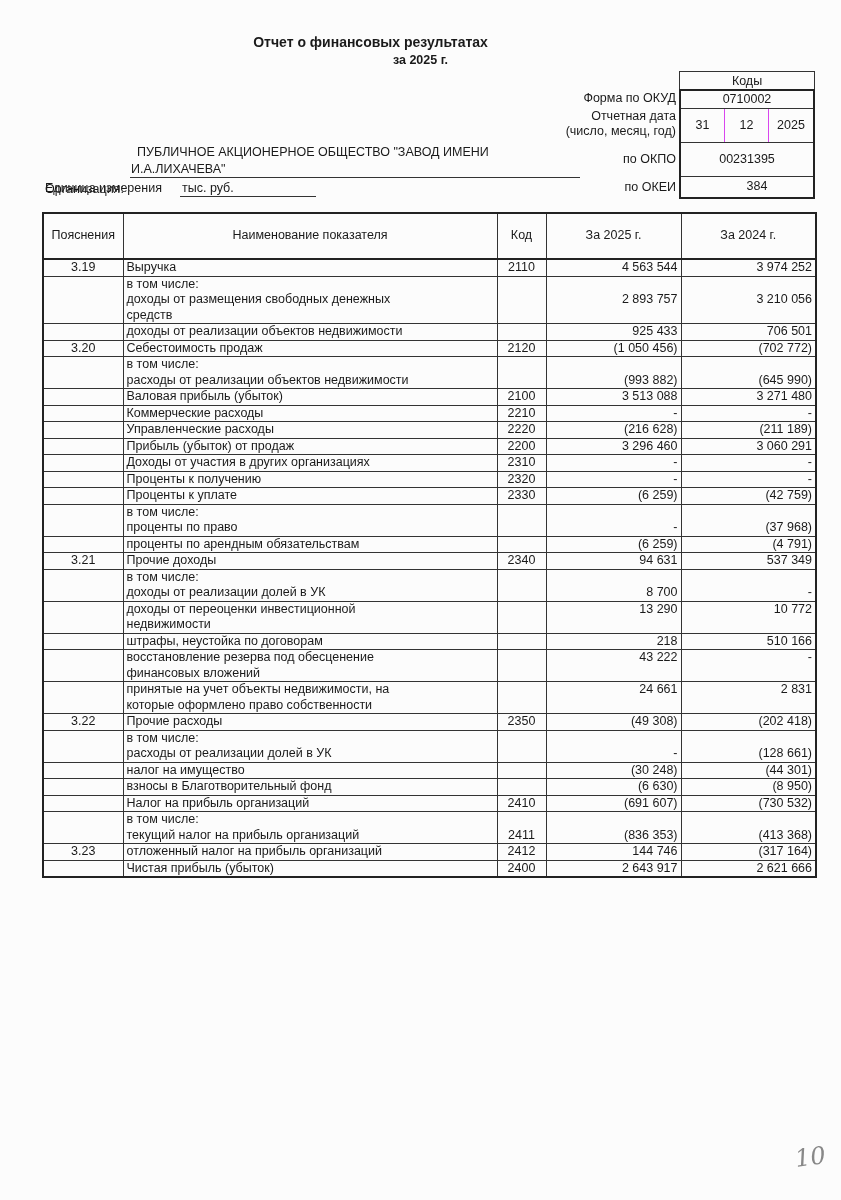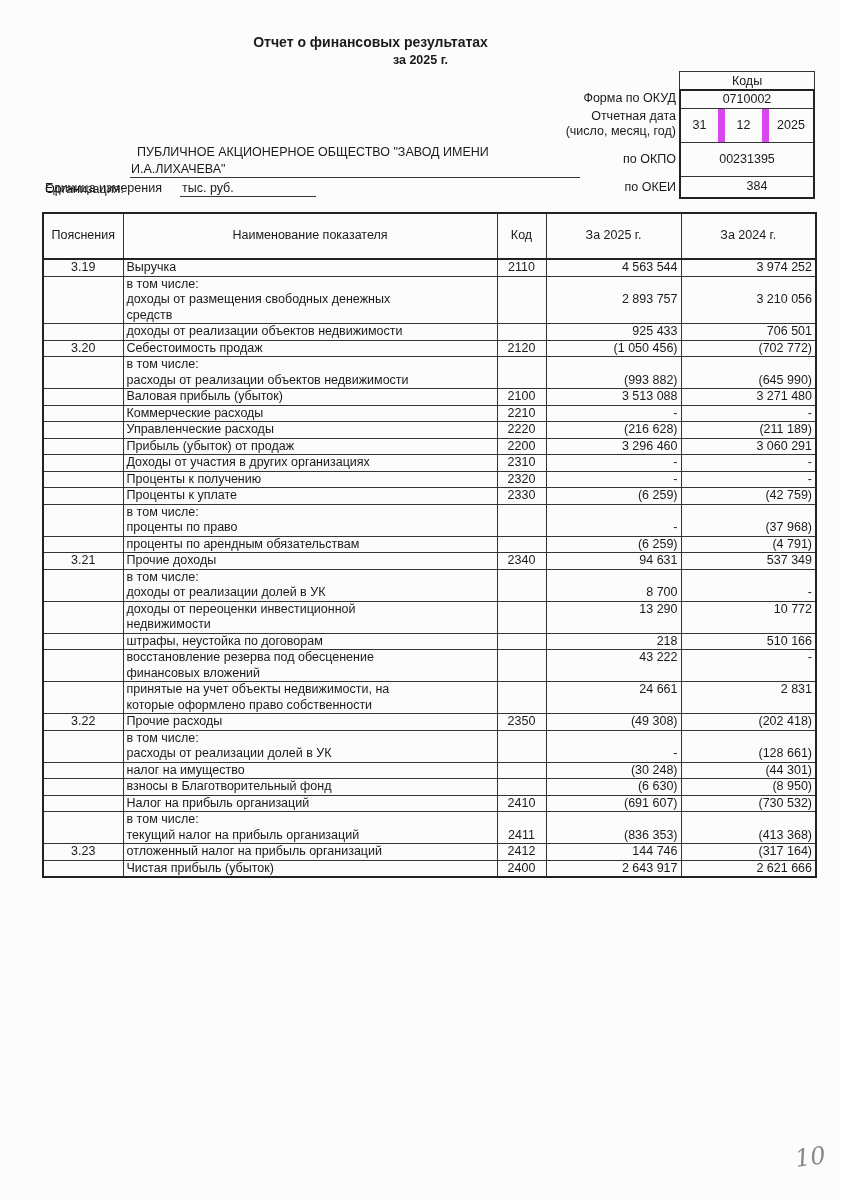--- a/index.html
+++ b/index.html
@@ -23,21 +23,21 @@
   .codes-box { position: absolute; border: 1px solid #333; box-sizing: border-box; }
   .codes-header { left: 679px; top: 71px; width: 136px; height: 19px; text-align: center; font-size: 12.5px; line-height: 18px; }
   .codes-frame {
     position: absolute; left: 679px; top: 89px; width: 136px; height: 110px;
     border: 2px solid #222; box-sizing: border-box;
   }
   .codes-cell {
     position: absolute; box-sizing: border-box; text-align: center; font-size: 12.5px;
     border-bottom: 1px solid #333;
   }
-  .date-part { position: absolute; top: 0; height: 100%; box-sizing: border-box; border-right: 7px solid #d946ef; text-align: center; }
+  .date-part { position: absolute; top: 0; height: 100%; box-sizing: border-box; border-right: 1px solid #d946ef; text-align: center; }
   
   .org-line { position: absolute; font-size: 12.5px; }
   .underline { position: absolute; border-bottom: 1px solid #333; }
   
   table.report {
     position: absolute; left: 42px; top: 212px; width: 773px;
     border-collapse: collapse; font-size: 12.5px; table-layout: fixed;
   }
   table.report td, table.report th {
     border: 1px solid #333; padding: 0 3px; vertical-align: top; line-height: 15.5px;

